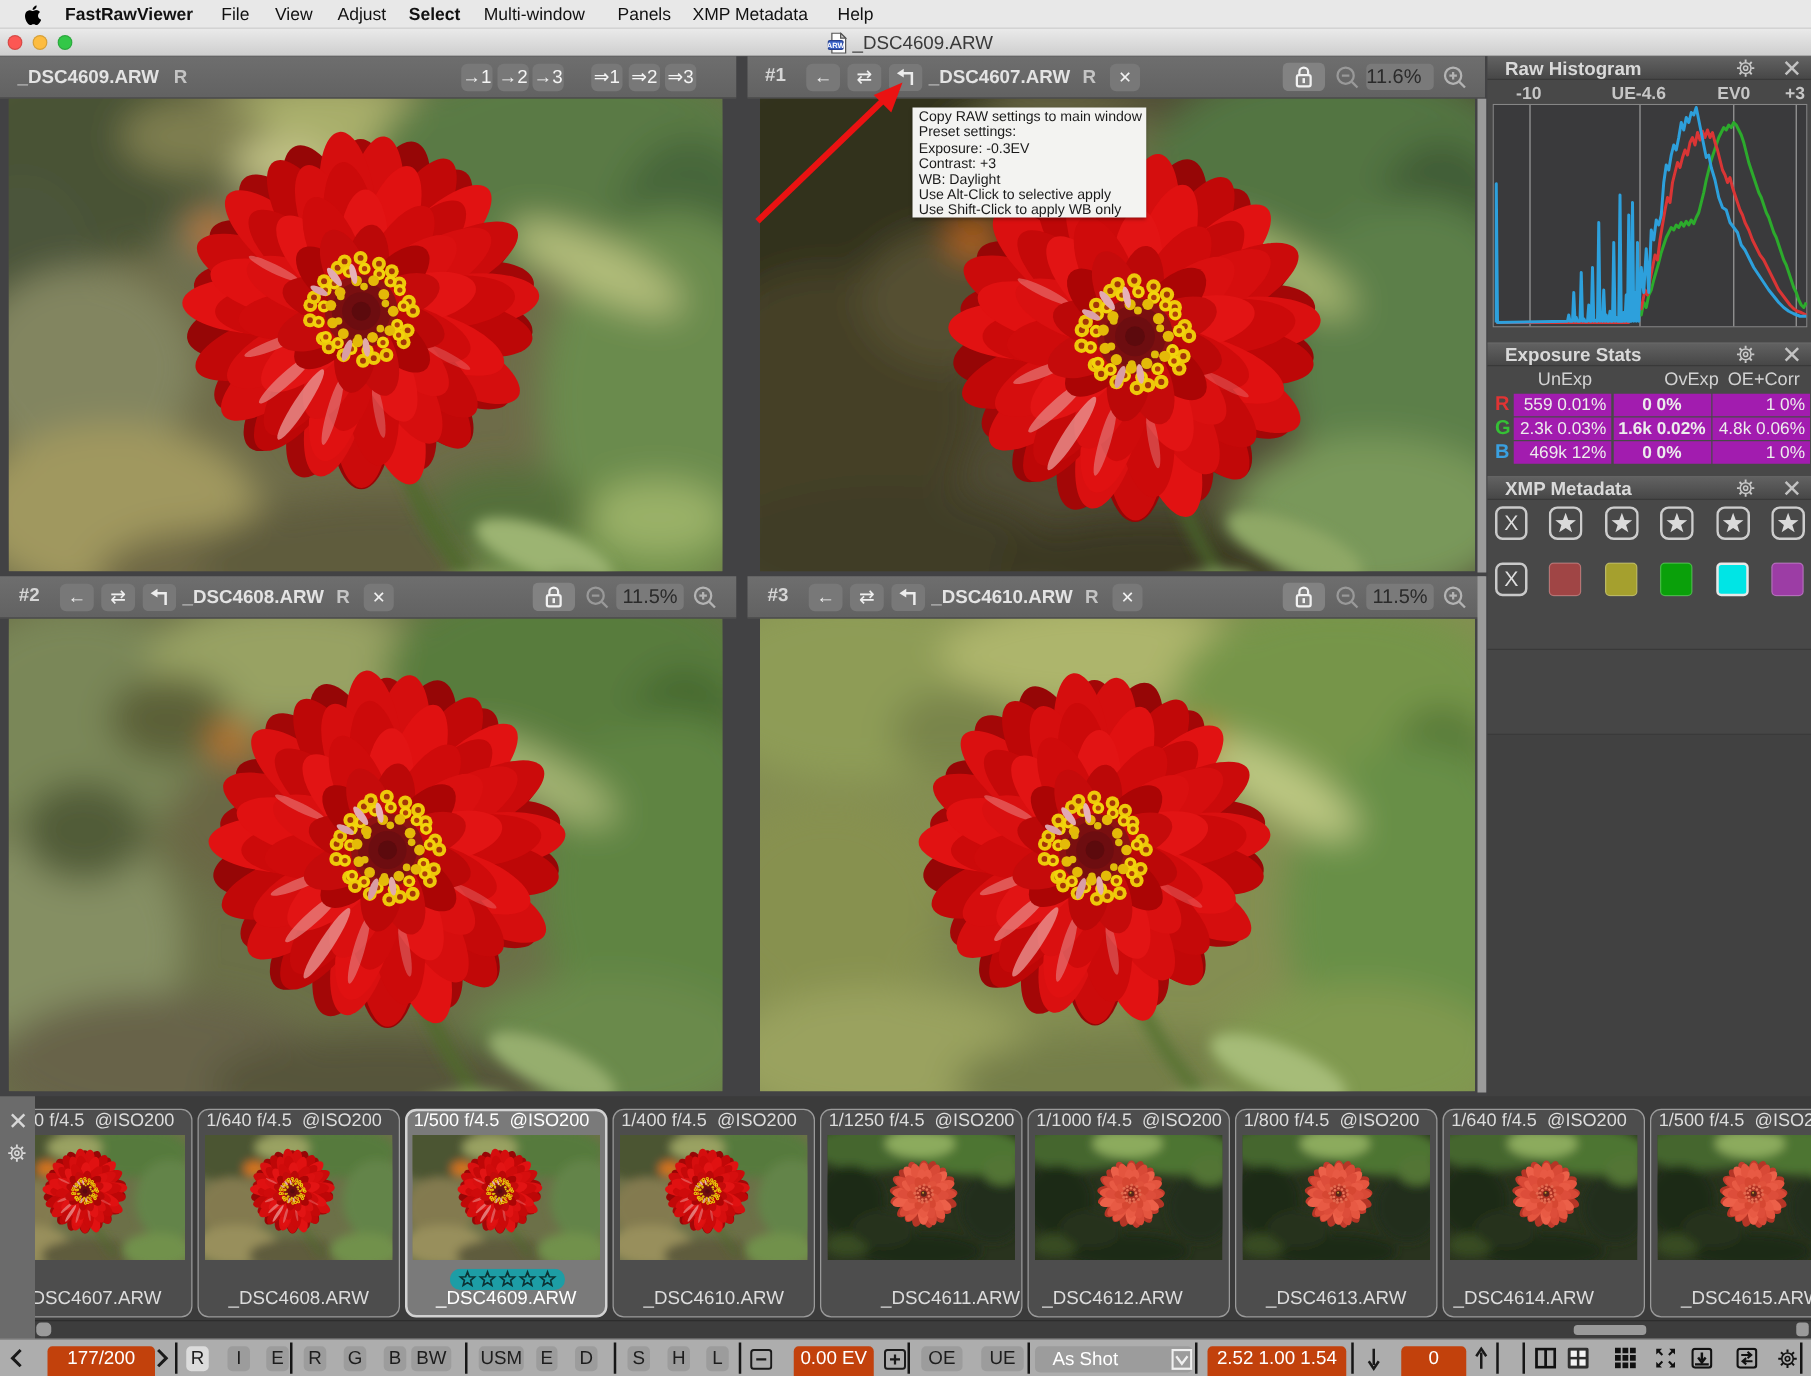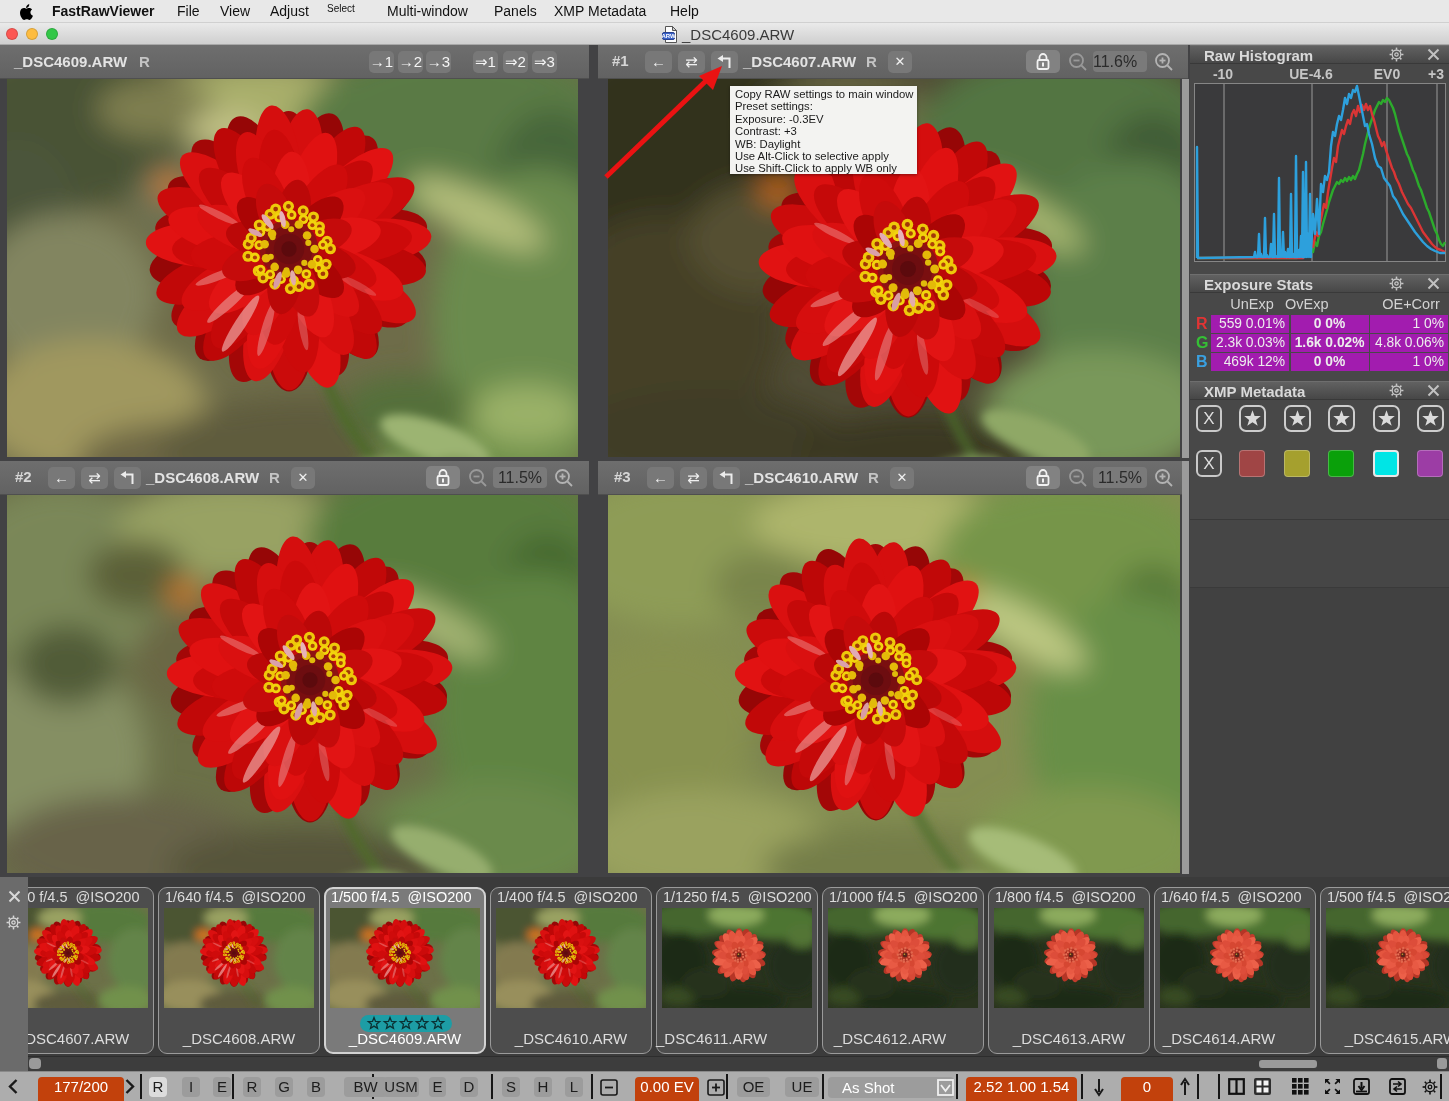--- a/index.html
+++ b/index.html
@@ -308,21 +308,21 @@
 </defs>
 </svg>
 <div class="abs" style="left:0;top:0;width:1449px;height:23px;background:#e8e8e8;border-bottom:1px solid #d0d0d0;box-sizing:border-box"></div>
 <svg class="abs" style="left:19px;top:4px" width="14" height="16" viewBox="0 0 14 16">
 <path fill="#000" d="M11.4 8.6c0-2 1.6-2.9 1.7-3-0.9-1.3-2.3-1.5-2.8-1.5-1.2-0.1-2.3 0.7-2.9 0.7-0.6 0-1.5-0.7-2.5-0.7C3.6 4.1 2.4 4.8 1.7 6 0.3 8.4 1.3 12 2.7 13.9c0.7 1 1.5 2 2.5 2 1 0 1.4-0.6 2.6-0.6 1.2 0 1.6 0.6 2.6 0.6 1.1 0 1.8-1 2.4-1.9 0.8-1.1 1.1-2.2 1.1-2.3-0.1 0-2.5-0.9-2.5-3.1zM9.5 2.8c0.5-0.7 0.9-1.6 0.8-2.5-0.8 0-1.7 0.5-2.3 1.2C7.5 2.1 7 3 7.1 3.9 8 4 8.9 3.5 9.5 2.8z"></path>
 </svg>
 <div class="abs" style="left:52px;top:3px;font-size:14px;font-weight:bold;color:#111">FastRawViewer</div>
 <div class="abs" style="left:177px;top:3px;font-size:14px;font-weight:normal;color:#111">File</div>
 <div class="abs" style="left:220px;top:3px;font-size:14px;font-weight:normal;color:#111">View</div>
 <div class="abs" style="left:270px;top:3px;font-size:14px;font-weight:normal;color:#111">Adjust</div>
-<div class="abs" style="left:327px;top:3px;font-size:10px;font-weight:normal;color:#111">Select</div>
+<div class="abs" style="left:327px;top:3px;font-size:14px;font-weight:bold;color:#111">Select</div>
 <div class="abs" style="left:387px;top:3px;font-size:14px;font-weight:normal;color:#111">Multi-window</div>
 <div class="abs" style="left:494px;top:3px;font-size:14px;font-weight:normal;color:#111">Panels</div>
 <div class="abs" style="left:554px;top:3px;font-size:14px;font-weight:normal;color:#111">XMP Metadata</div>
 <div class="abs" style="left:670px;top:3px;font-size:14px;font-weight:normal;color:#111">Help</div>
 <div class="abs" style="left:0;top:23px;width:1449px;height:22px;background:linear-gradient(#eaeaea,#cfcfcf);border-bottom:1px solid #a8a8a8;box-sizing:border-box"></div>
 <div class="abs" style="left:6px;top:28px;width:12px;height:12px;border-radius:6px;background:#fc5753;border:0.5px solid rgba(0,0,0,.15);box-sizing:border-box"></div>
 <div class="abs" style="left:26px;top:28px;width:12px;height:12px;border-radius:6px;background:#fdbc40;border:0.5px solid rgba(0,0,0,.15);box-sizing:border-box"></div>
 <div class="abs" style="left:46px;top:28px;width:12px;height:12px;border-radius:6px;background:#33c748;border:0.5px solid rgba(0,0,0,.15);box-sizing:border-box"></div>
 <svg class="abs" style="left:662px;top:26px" width="16" height="17" viewBox="0 0 16 17">
 <path d="M3.5 0.5 h7 l4 4 v12 h-11 z" fill="#fdfdfd" stroke="#555" stroke-width="1"></path>
@@ -616,21 +616,21 @@
     </g>
   </svg>
 <svg class="abs" style="left:1427px;top:277px" width="13" height="13" viewBox="0 0 13 13">
 <g stroke="#c2c2c2" stroke-width="2">
       <line x1="1.5" y1="1.5" x2="11.5" y2="11.5"></line>
       <line x1="11.5" y1="1.5" x2="1.5" y2="11.5"></line>
     </g>
   </svg>
 <div class="abs" style="left:1190px;top:294px;width:259px;height:20px;background:#484848"></div>
 <div class="abs" style="left:1207px;top:296px;width:90px;text-align:center;font-size:14.5px;color:#d2d2d2">UnExp</div>
-<div class="abs" style="left:1285px;top:296px;width:90px;text-align:left;font-size:14.5px;color:#d2d2d2">OvExp</div>
+<div class="abs" style="left:1285px;top:296px;width:90px;text-align:right;font-size:14.5px;color:#d2d2d2">OvExp</div>
 <div class="abs" style="left:1366px;top:296px;width:90px;text-align:center;font-size:14.5px;color:#d2d2d2">OE+Corr</div>
 <div class="abs" style="left:1196px;top:315px;font-size:16px;font-weight:bold;color:#e03434">R</div>
 <div class="cell" style="left:1211px;top:315px;width:78px;height:18px">559 0.01%</div>
 <div class="cell" style="left:1290.5px;top:315px;width:78px;height:18px;font-weight:bold;text-align:center;padding-right:0;">0 0%</div>
 <div class="cell" style="left:1370px;top:315px;width:78px;height:18px">1 0%</div>
 <div class="abs" style="left:1196px;top:334px;font-size:16px;font-weight:bold;color:#35c035">G</div>
 <div class="cell" style="left:1211px;top:334px;width:78px;height:18px">2.3k 0.03%</div>
 <div class="cell" style="left:1290.5px;top:334px;width:78px;height:18px;font-weight:bold;text-align:right;">1.6k 0.02%</div>
 <div class="cell" style="left:1370px;top:334px;width:78px;height:18px">4.8k 0.06%</div>
 <div class="abs" style="left:1196px;top:353px;font-size:16px;font-weight:bold;color:#3aa0e0">B</div>
@@ -787,21 +787,21 @@
 <ellipse cx="132" cy="58" rx="26" ry="28" fill="#222e1b"></ellipse>
 <ellipse cx="75" cy="93" rx="48" ry="14" fill="#1f2917"></ellipse>
 <ellipse cx="140" cy="28" rx="16" ry="12" fill="#527436"></ellipse>
 <ellipse cx="16" cy="88" rx="18" ry="9" fill="#374c24"></ellipse>
 <ellipse cx="45" cy="75" rx="25" ry="15" fill="#26331d"></ellipse>
       </g>
 
 <use href="#flowerT" transform="translate(77,47) scale(0.27)"></use>
 </svg>
   </div>
-<div class="abs" style="left:656px;top:1030px;width:160px;text-align:left;font-size:15px;color:#dcdcdc">_DSC4611.ARW</div>
+<div class="abs" style="left:656px;top:1030px;width:160px;text-align:right;font-size:15px;color:#dcdcdc">_DSC4611.ARW</div>
 <div class="abs" style="left:822px;top:887px;width:162px;height:167px;background:#4d4d4d;border:1.5px solid #9a9a9a;border-radius:9px;box-sizing:border-box"></div>
 <div class="abs" style="left:829px;top:889px;font-size:14.5px;white-space:nowrap;color:#dcdcdc">1/1000 f/4.5&nbsp;&nbsp;@ISO200</div>
 <div class="abs" style="left:828px;top:908px">
     <svg width="150" height="100" viewBox="0 0 150 100" style="display:block">
 <rect width="150" height="100" fill="#29331e"></rect>
 <g filter="url(#bgblur3)">
         <ellipse cx="38" cy="10" rx="52" ry="18" fill="#44662f"></ellipse>
 <ellipse cx="112" cy="13" rx="45" ry="19" fill="#4e7533"></ellipse>
 <ellipse cx="74" cy="7" rx="28" ry="11" fill="#8cab5d"></ellipse>
 <ellipse cx="18" cy="52" rx="28" ry="28" fill="#1f2a18"></ellipse>
@@ -935,21 +935,21 @@
 <div class="sep" style="left:1081px"></div>
 <div class="sep" style="left:1197px"></div>
 <div class="sep" style="left:1218px"></div>
 <div class="sep" style="left:1440px"></div>
 <div class="sbtn" style="left:149px;width:18px;background:#dcdcdc">R</div>
 <div class="sbtn" style="left:182px;width:18px;background:#9c9c9c">I</div>
 <div class="sbtn" style="left:213px;width:18px;background:#9c9c9c">E</div>
 <div class="sbtn" style="left:243px;width:18px;background:#9c9c9c">R</div>
 <div class="sbtn" style="left:275px;width:18px;background:#9c9c9c">G</div>
 <div class="sbtn" style="left:307px;width:18px;background:#9c9c9c">B</div>
-<div class="sbtn" style="left:344px;width:43px;background:#9c9c9c">BW</div>
+<div class="sbtn" style="left:329px;width:32px;background:#9c9c9c">BW</div>
 <div class="sbtn" style="left:383px;width:36px;background:#9c9c9c">USM</div>
 <div class="sbtn" style="left:429px;width:17px;background:#9c9c9c">E</div>
 <div class="sbtn" style="left:460px;width:18px;background:#9c9c9c">D</div>
 <div class="sbtn" style="left:502px;width:18px;background:#9c9c9c">S</div>
 <div class="sbtn" style="left:534px;width:18px;background:#9c9c9c">H</div>
 <div class="sbtn" style="left:565px;width:18px;background:#9c9c9c">L</div>
 <div class="sbtn" style="left:737px;width:33px;background:#9c9c9c">OE</div>
 <div class="sbtn" style="left:785px;width:34px;background:#9c9c9c">UE</div>
 <svg class="abs" style="left:600px;top:1079px" width="18" height="17" viewBox="0 0 18 17">
     <rect x="1" y="1" width="16" height="15" rx="2" fill="none" stroke="#1a1a1a" stroke-width="1.6"></rect>

